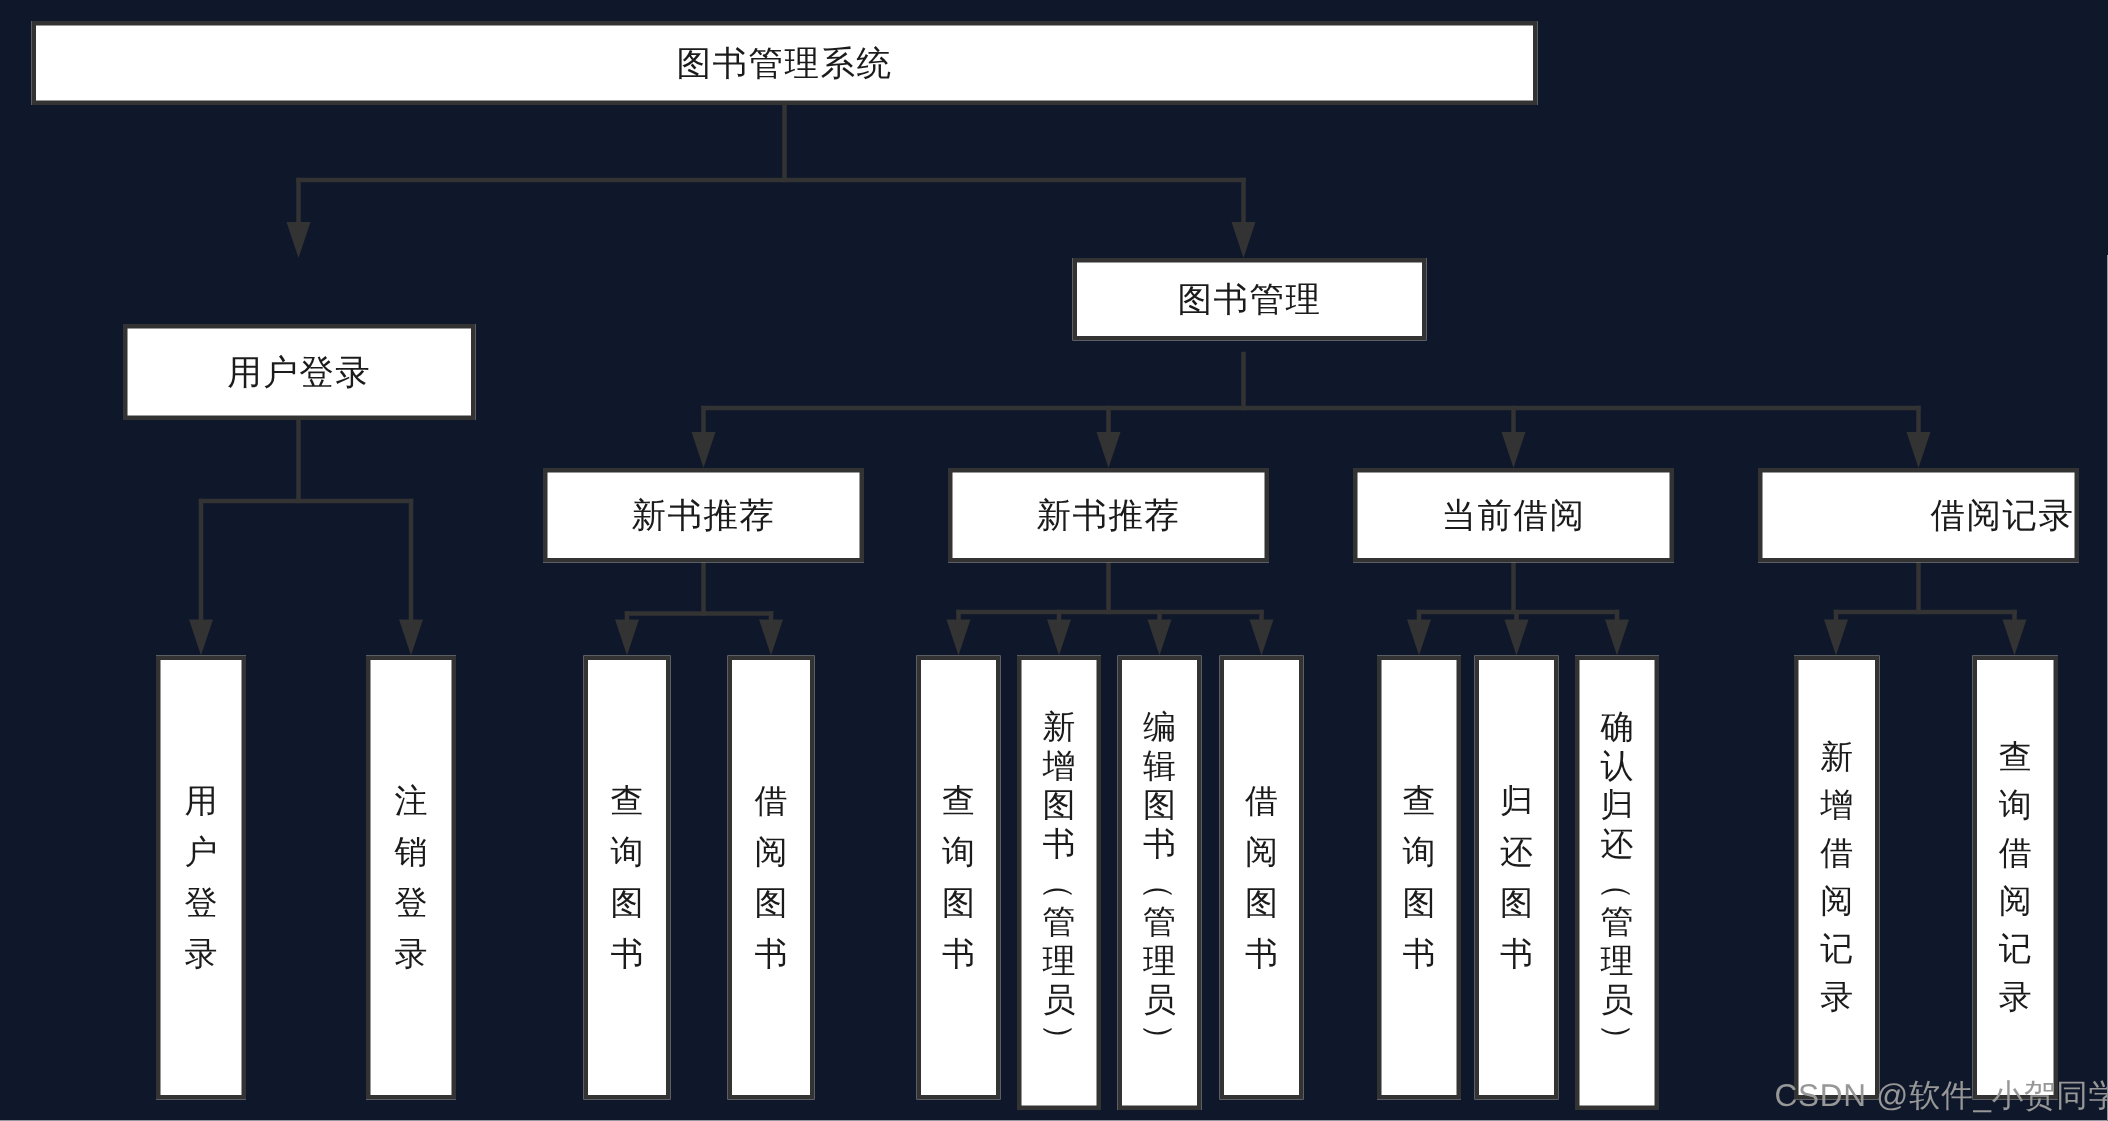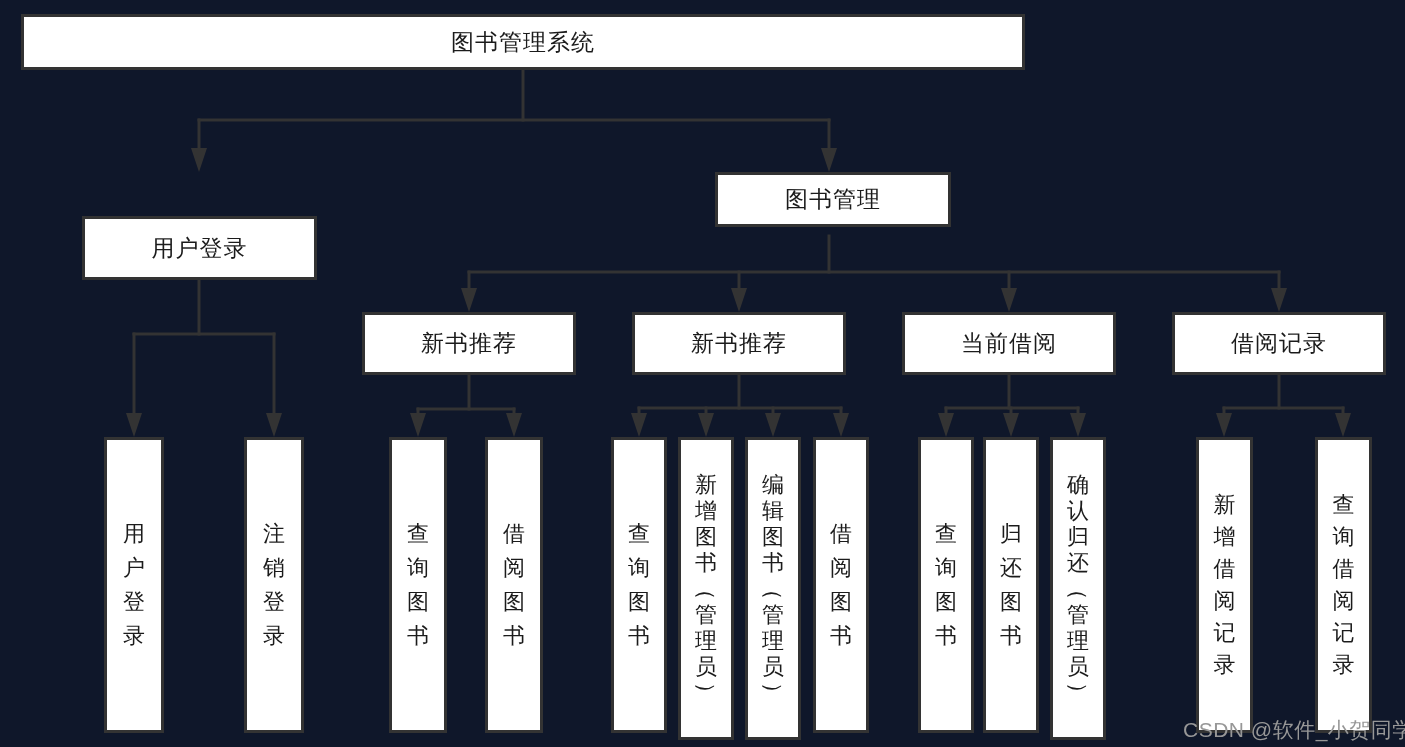--- a/index.html
+++ b/index.html
@@ -118,21 +118,21 @@
 
   <div class="node" style="left:362px; top:312px; width:214px; height:63px;">
     <span class="hlabel">新书推荐</span>
   </div>
   <div class="node" style="left:632px; top:312px; width:214px; height:63px;">
     <span class="hlabel">新书推荐</span>
   </div>
   <div class="node" style="left:902px; top:312px; width:214px; height:63px;">
     <span class="hlabel">当前借阅</span>
   </div>
-  <div class="node" style="left:1172px; top:312px; width:214px; height:63px;">
+  <div class="node" style="left:1172px; top:312px; width:214px; height:63px;justify-content:flex-end;">
     <span class="hlabel">借阅记录</span>
   </div>
 
   <div class="node" style="left:104px; top:437px; width:60px; height:296px;">
     <span class="vlabel" style="gap:12px">
         <span>用</span>
         <span>户</span>
         <span>登</span>
         <span>录</span>
       </span>

